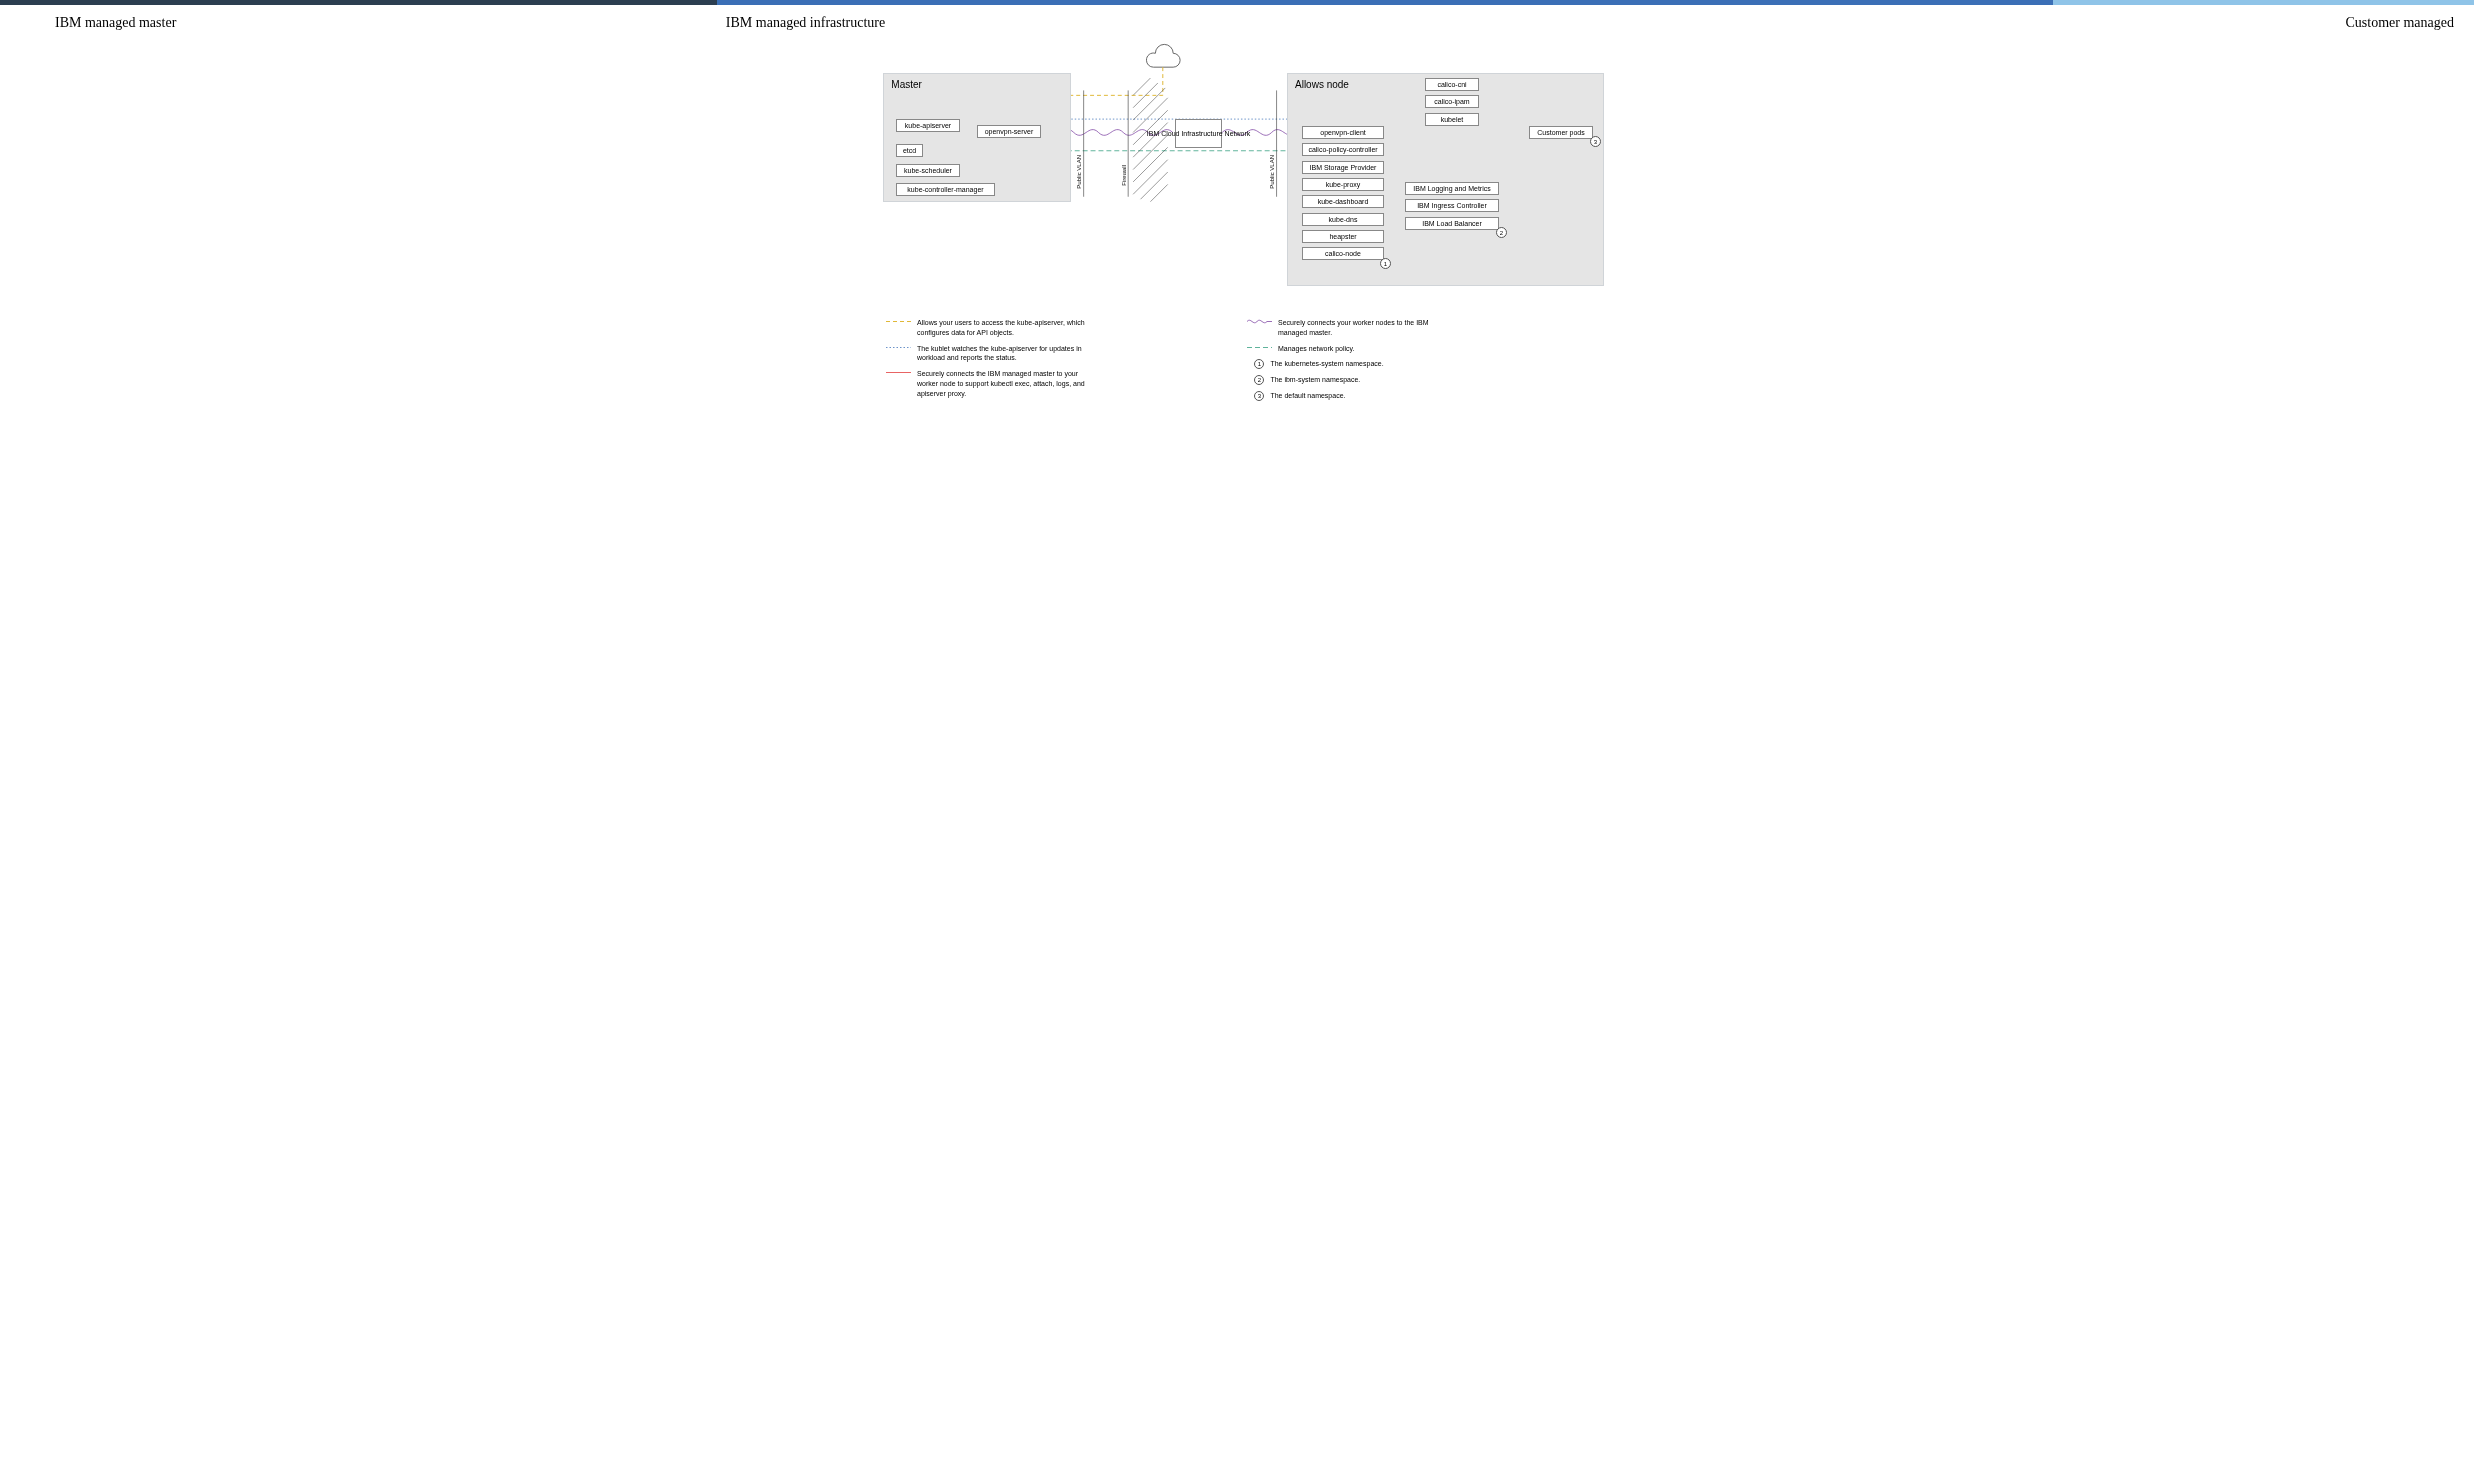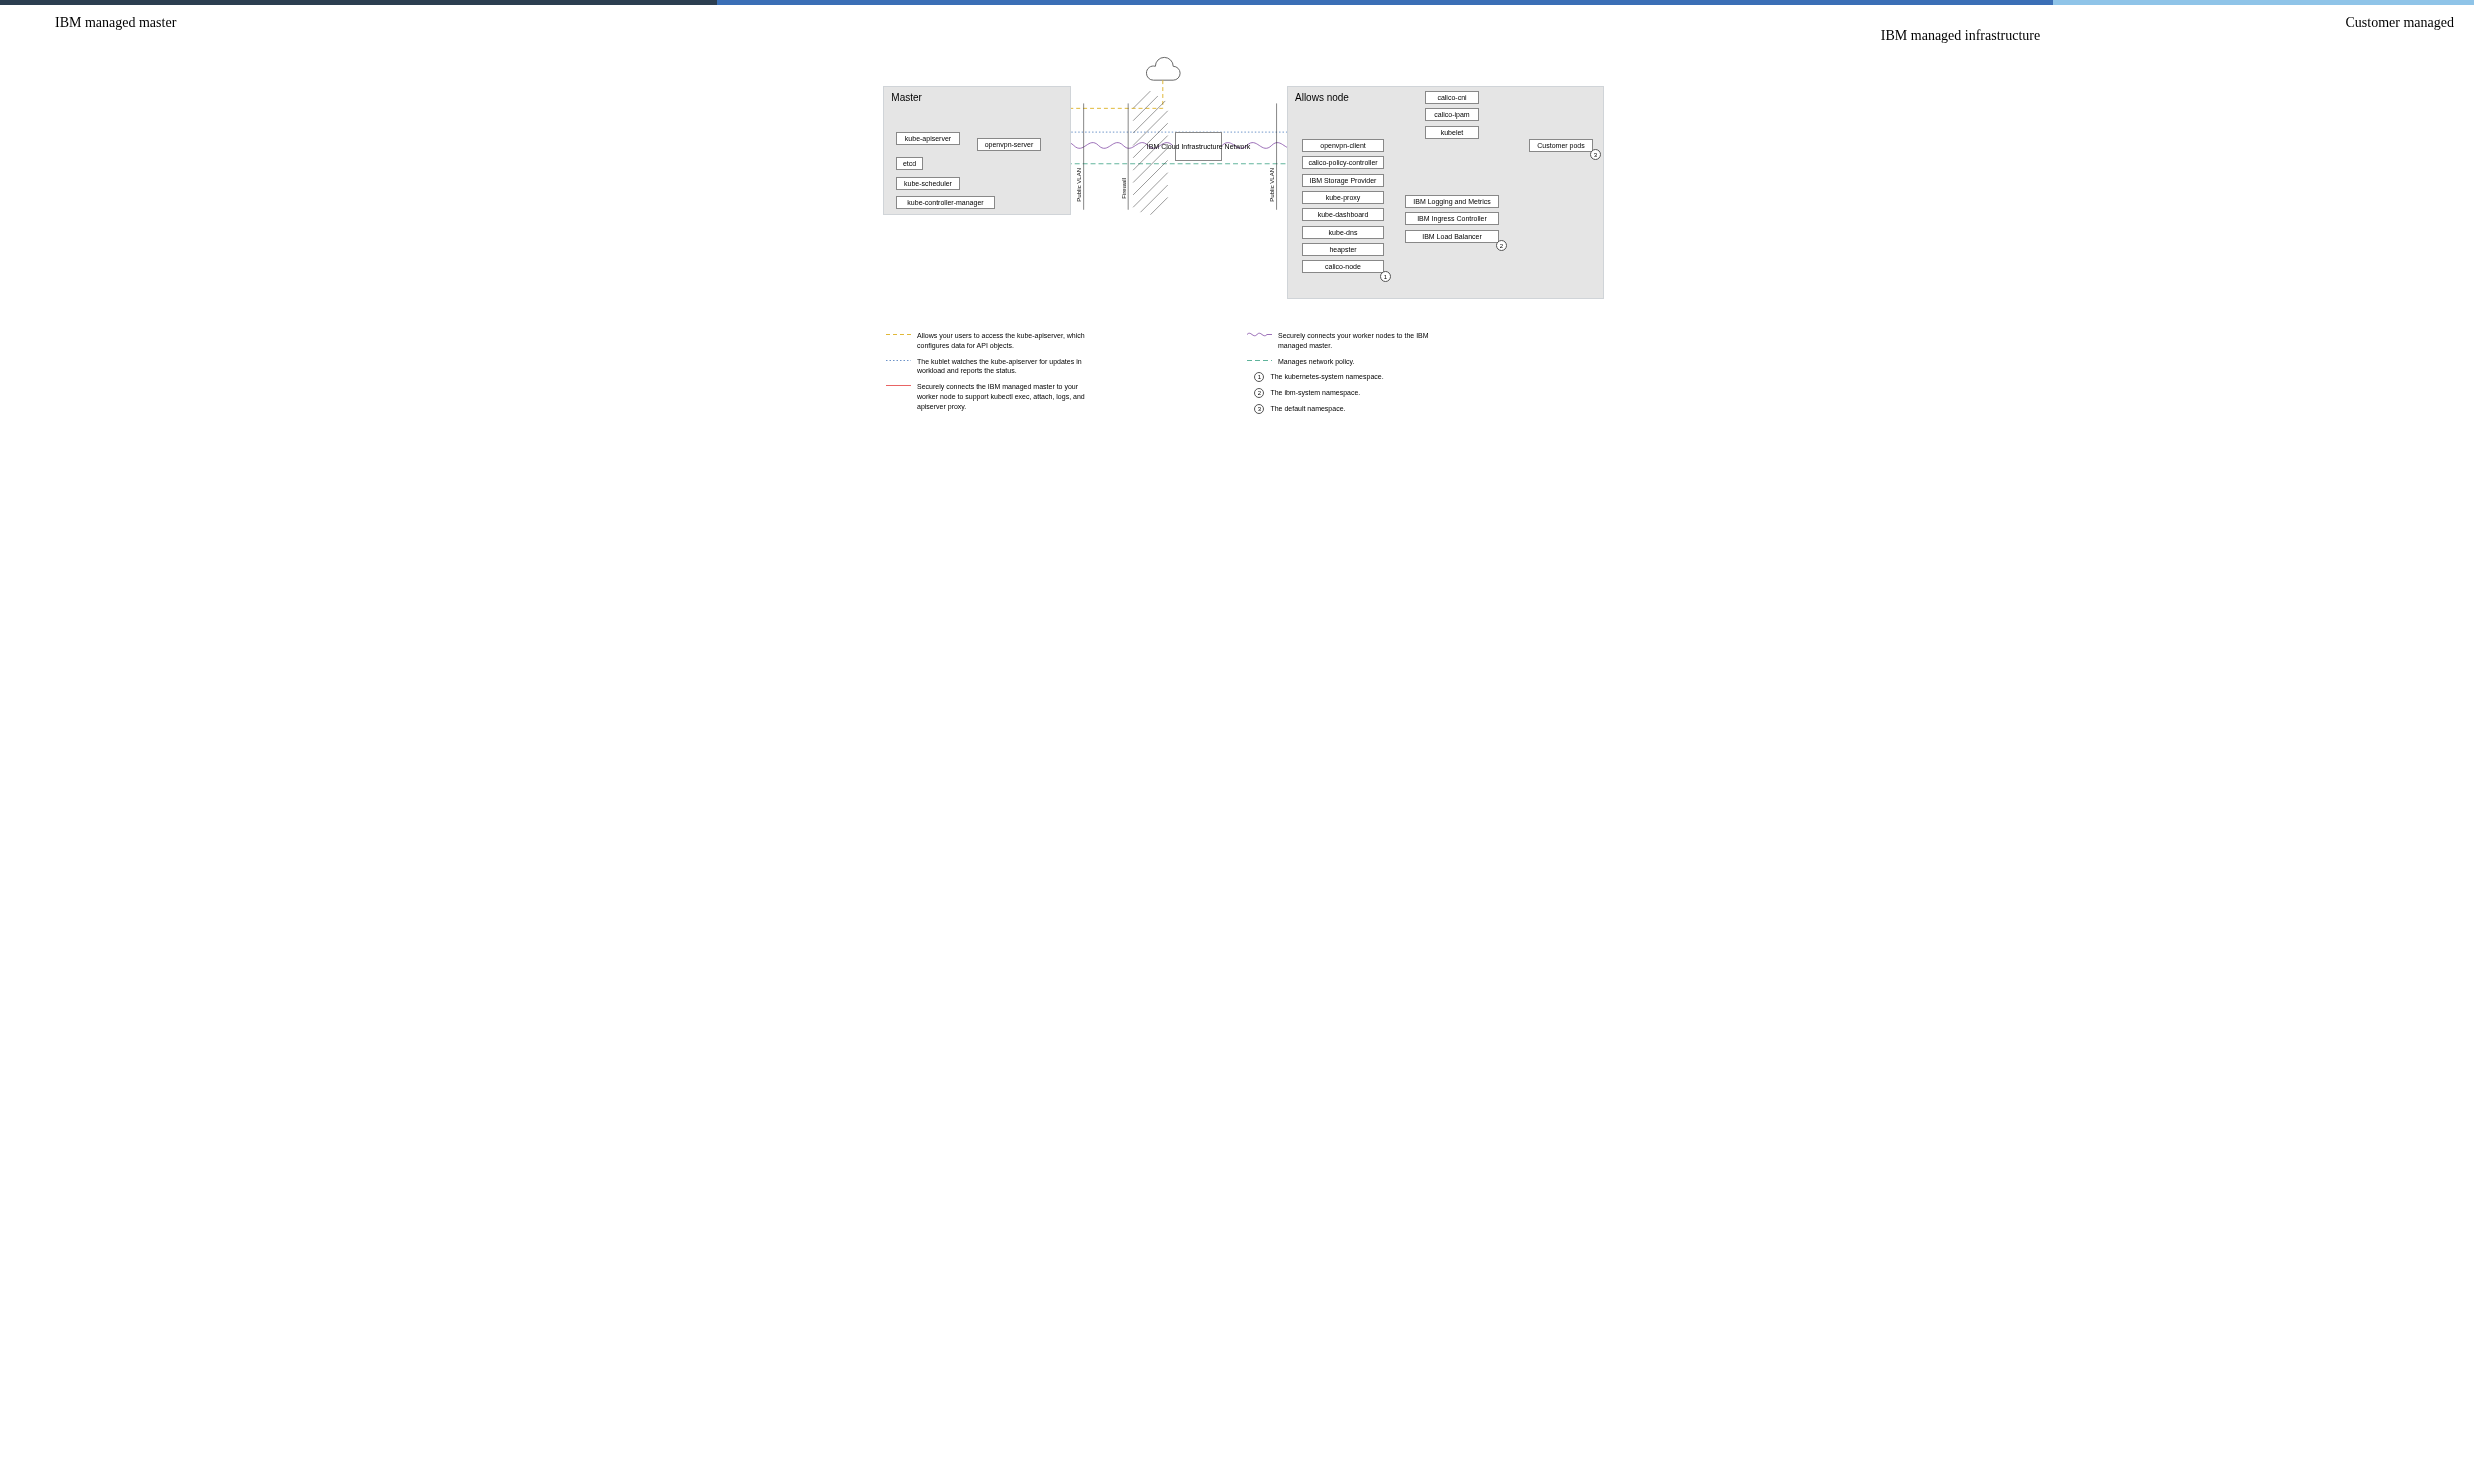--- a/index.html
+++ b/index.html
@@ -4,21 +4,21 @@
 <style>
 * { box-sizing: border-box; margin: 0; padding: 0; }
 body { font-family: Arial, Helvetica, sans-serif; background: #fff; }
 .topbar { display: flex; height: 5px; }
 .topbar .seg1 { background: #2c3e50; width: 29%; }
 .topbar .seg2 { background: #3b6fb6; width: 54%; }
 .topbar .seg3 { background: #8fc4e8; width: 17%; }
 .headers { display: flex; margin: 10px 20px 0 20px; font-family: Liberation Serif, serif; }
 .headers h1 { font-size: 14px; font-weight: 400; }
 .headers .h1 { width: 29%; text-align: left; padding-left: 35px; }
-.headers .h2 { width: 54%; text-align: right; margin-top: 13px; }
+.headers .h2 { width: 54%; text-align: left; }
 .headers .h3 { width: 17%; text-align: right; }
 .canvas { position: relative; width: 742px; height: 287px; margin: 0 auto; }
 .panel { position: absolute; background: #e5e5e5; border: 0.5px solid #d0d4d8; }
 .panel-title { font-size: 10px; padding: 5px 7px; }
 .box { position: absolute; background: #fff; border: 0.5px solid #888; font-size: 7px; display: flex; align-items: center; justify-content: center; padding: 2px 5px; white-space: nowrap; }
 .central { text-align: center; line-height: 1.3; }
 .vlabel { position: absolute; font-size: 6px; writing-mode: vertical-rl; transform: rotate(180deg); }
 .badge { position: absolute; width: 11px; height: 11px; border: 0.5px solid #555; border-radius: 50%; background: #fff; display: flex; align-items: center; justify-content: center; font-size: 6px; }
 svg.conn { position: absolute; top: 0; left: 0; pointer-events: none; }
 .legend { margin: 0 auto; width: 742px; padding: 0 20px 15px 20px; display: flex; gap: 20px; }

